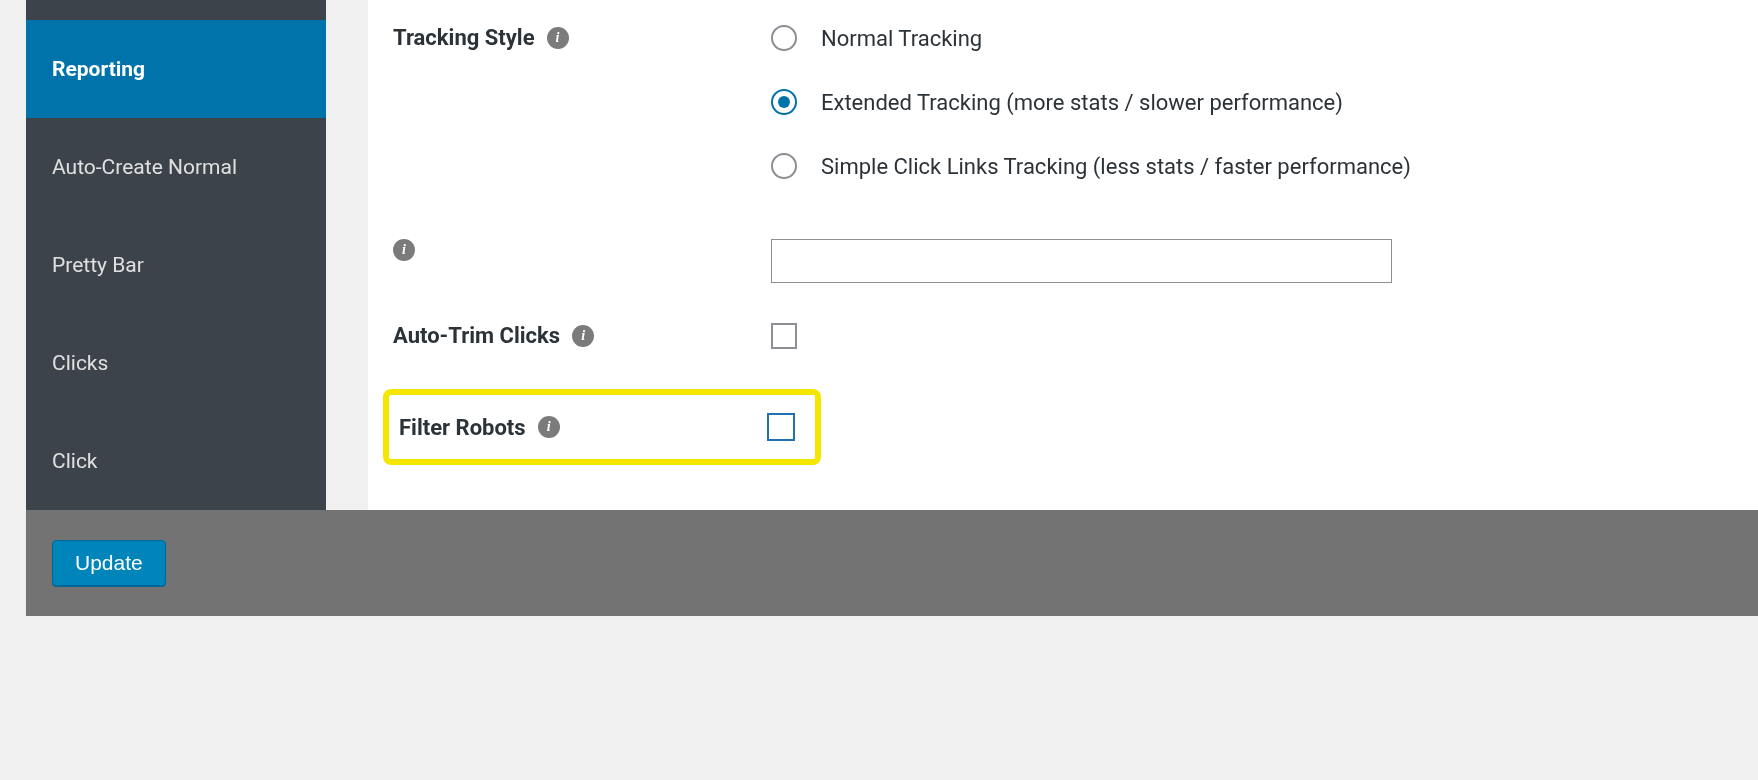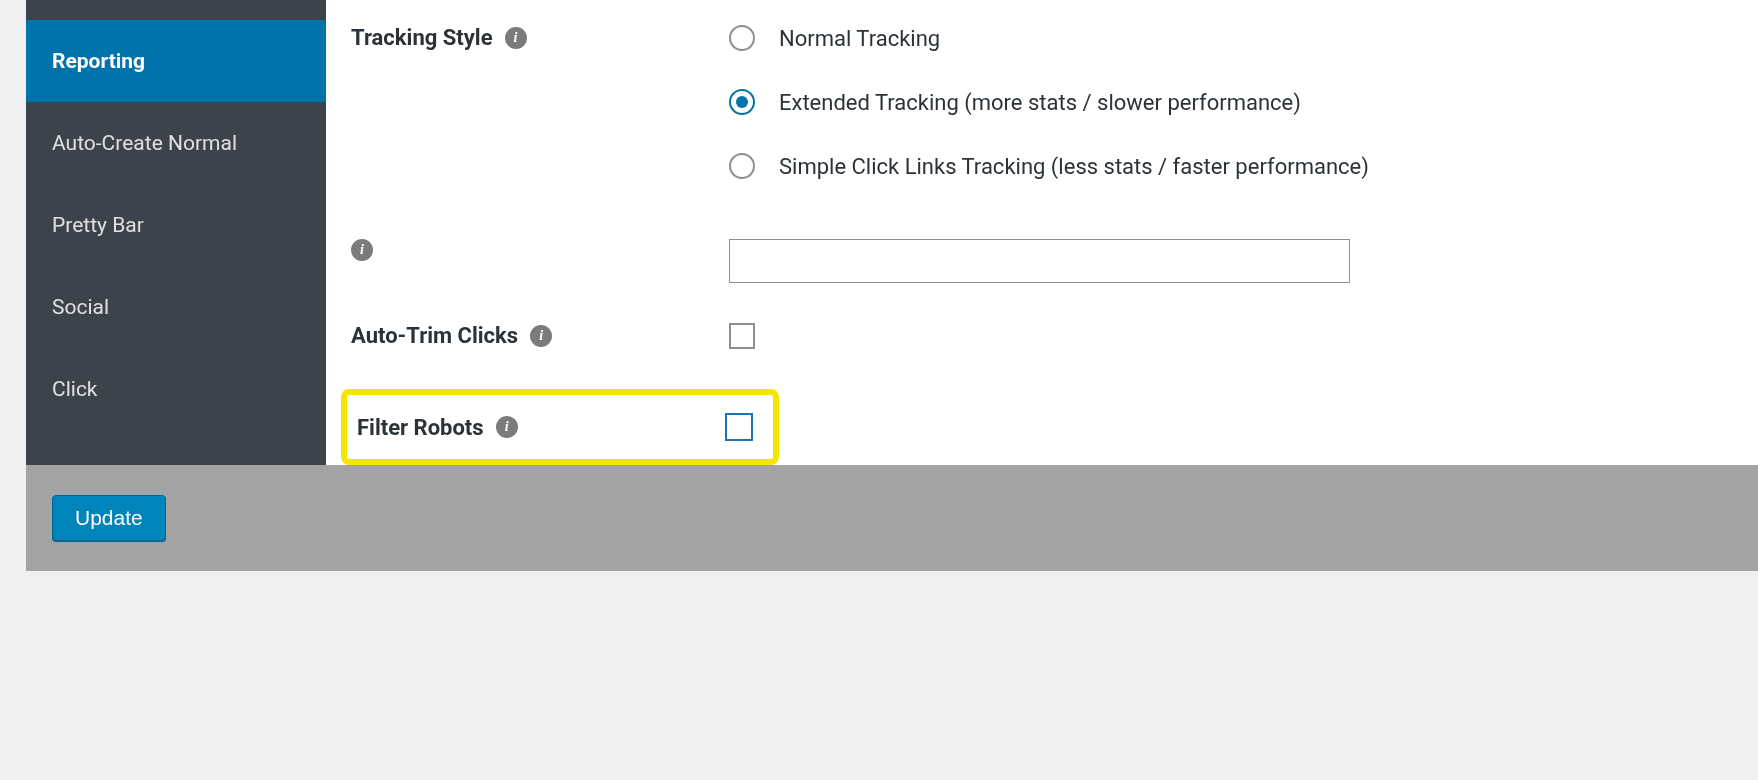--- a/index.html
+++ b/index.html
@@ -11,39 +11,40 @@
       font-family: -apple-system, BlinkMacSystemFont, "Segoe UI", Roboto, "Helvetica Neue", Arial, sans-serif;
       background: #f0f0f1;
       color: #2c3338;
     }
     .sidebar {
       width: 300px;
       background: #3c434a;
       padding-top: 0;
     }
     .sidebar-item {
-      padding: 29px 26px;
+      padding: 37px 26px;
       color: #e0e0e0;
       font-size: 21px;
       cursor: pointer;
     }
     .sidebar-item.active {
       background: #0073aa;
       color: #fff;
       font-weight: 700;
     }
     .sidebar-item:first-child {
       height: 20px;
       padding: 0;
     }
     .content-area {
       flex: 1;
       background: #fff;
       padding: 25px 0 0 25px;
       position: relative;
+      margin-left: 42px;
     }
     .form-row {
       display: flex;
       align-items: flex-start;
       margin-bottom: 40px;
     }
     .form-row.tracking-style {
       margin-bottom: 60px;
     }
     .form-label {
@@ -135,21 +136,21 @@
     .highlight-box .form-label {
       width: 378px;
       padding-left: 10px;
     }
     .highlight-box .checkbox-box {
       border-color: #2271b1;
       width: 28px;
       height: 28px;
     }
     .footer {
-      background: #a3a3a3;
+      background: #737373;
       padding: 30px 0 30px 26px;
       text-decoration: underline;
     }
     .update-button {
       background: #0085ba;
       color: #fff;
       border: 1px solid #006799;
       border-radius: 4px;
       padding: 10px 22px;
       font-size: 21px;
@@ -180,21 +181,21 @@
         <div class="sidebar-item active">
           <span>Reporting</span>
         </div>
         <div class="sidebar-item">
           <span>Auto-Create Normal</span>
         </div>
         <div class="sidebar-item">
           <span>Pretty Bar</span>
         </div>
         <div class="sidebar-item">
-          <span>Social</span>
+          <span>Clicks</span>
         </div>
         <div class="sidebar-item">
           <span>Click</span>
         </div>
       </div>
 
       <div class="content-area">
 
         <div class="form-row tracking-style">
           <div class="form-label">

